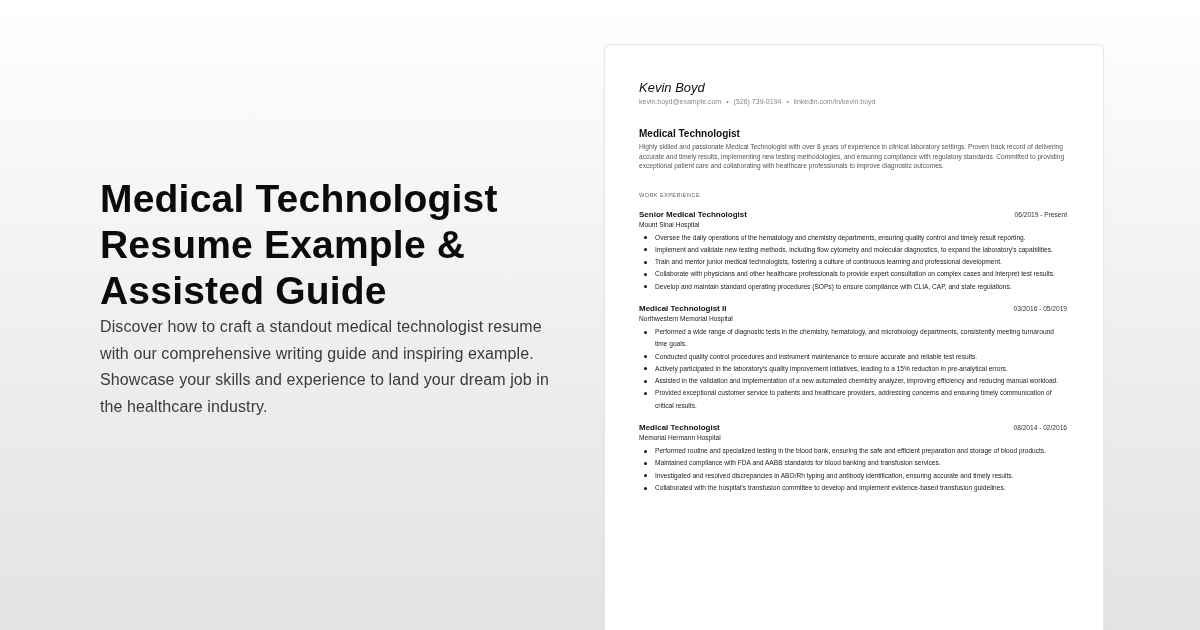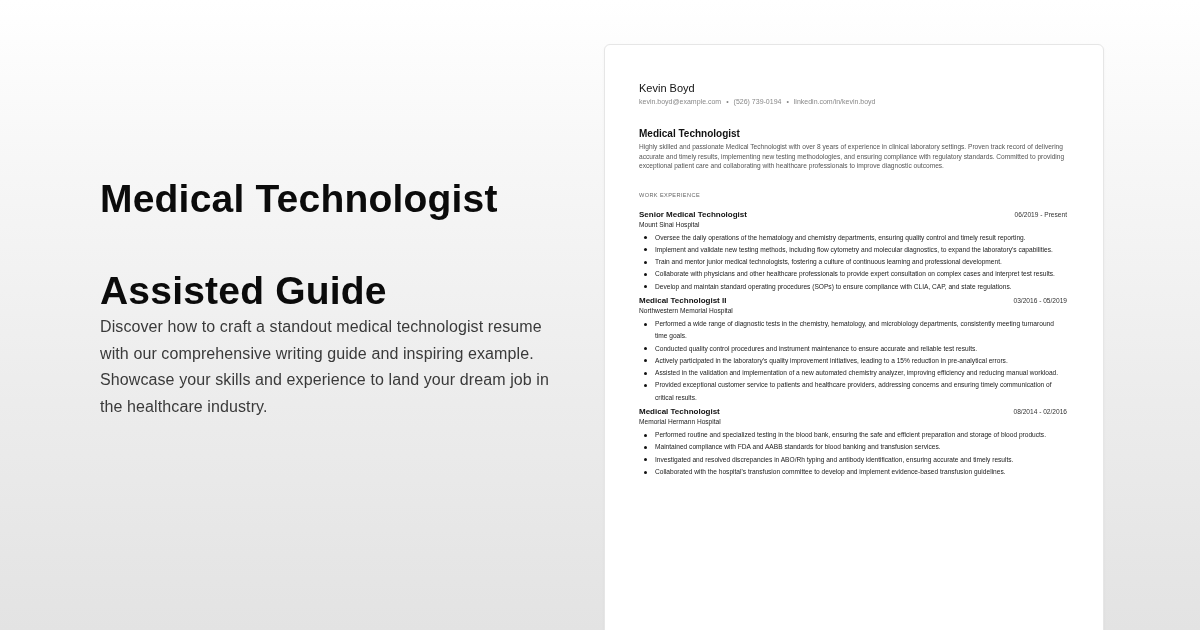--- a/index.html
+++ b/index.html
@@ -40,23 +40,24 @@
       height: 620px;
       background: #ffffff;
       border: 1px solid #e6e6e6;
       border-radius: 6px;
       box-shadow: 0 1px 3px rgba(0,0,0,0.04);
       padding: 36px 34px 0 34px;
       overflow: hidden;
     }
     .name {
       font-family: "Liberation Sans", sans-serif;
-      font-size: 11px;
+      font-size: 13px;
       color: #111;
       line-height: 14px;
+      font-style: italic;
     }
     .contact {
       margin-top: 2px;
       font-size: 7px;
       color: #888;
       line-height: 9px;
     }
     .contact .sep { margin: 0 3px; }
     .summary-title {
       margin-top: 22px;
@@ -73,21 +74,21 @@
       width: 432px;
     }
     .section-label {
       margin-top: 20px;
       font-size: 5.6px;
       letter-spacing: 0.4px;
       color: #666;
       line-height: 8px;
     }
     .job { margin-top: 10px; }
-    .job + .job { margin-top: 2px; }
+    .job + .job { margin-top: 10px; }
     .job-head {
       display: flex;
       justify-content: space-between;
       align-items: baseline;
       width: 428px;
     }
     .job-title {
       font-size: 8px;
       font-weight: 700;
       color: #111;
@@ -124,21 +125,21 @@
       border-radius: 50%;
       background: #111;
     }
   </style>
 </head>
 <body>
 
 <div class="hero">
   <h1 class="hero-title">
     <span>Medical Technologist</span><br>
-    <br>
+    <span>Resume Example &amp;</span><br>
     <span>Assisted Guide</span>
   </h1>
   <p class="hero-desc">Discover how to craft a standout medical technologist resume with our comprehensive writing guide and inspiring example. Showcase your skills and experience to land your dream job in the healthcare industry.</p>
 </div>
 
 <div class="card">
   <div class="name">Kevin Boyd</div>
   <div class="contact">
     <span>kevin.boyd@example.com</span>
     <span class="sep">•</span>

